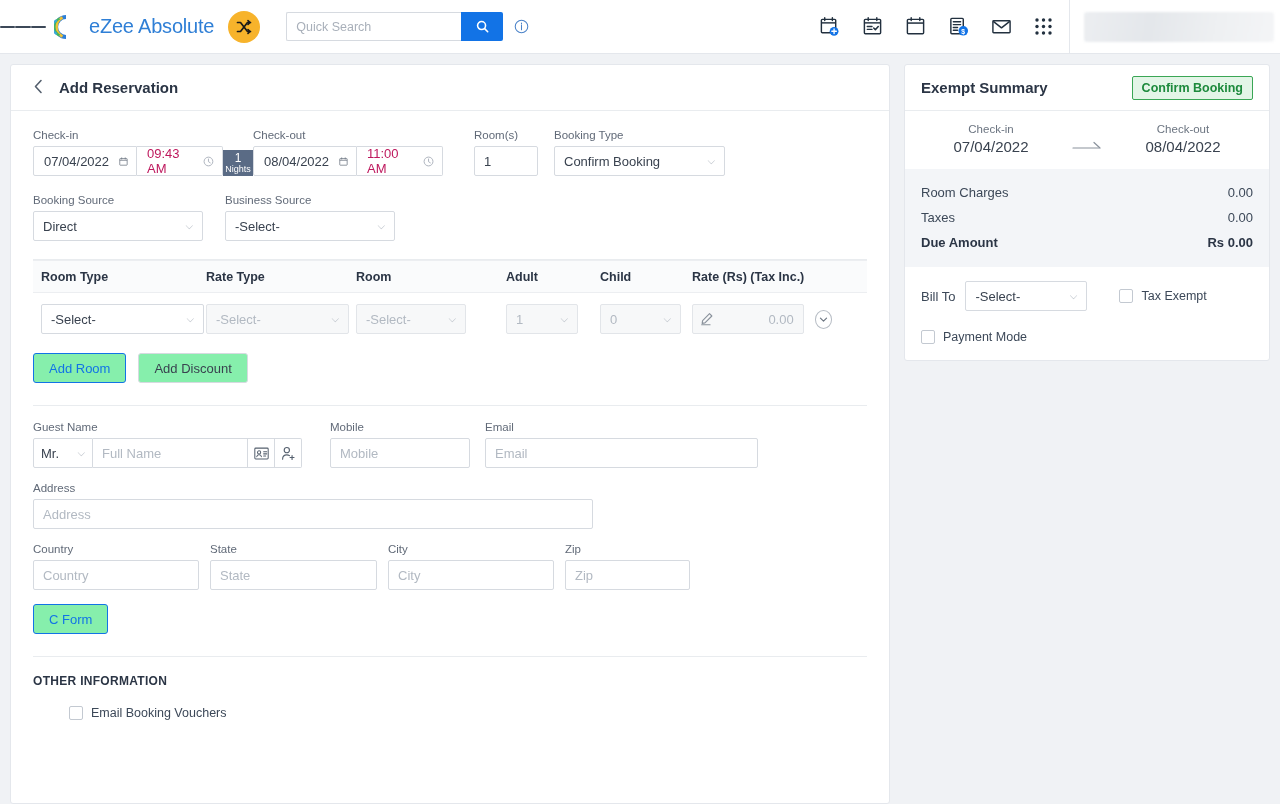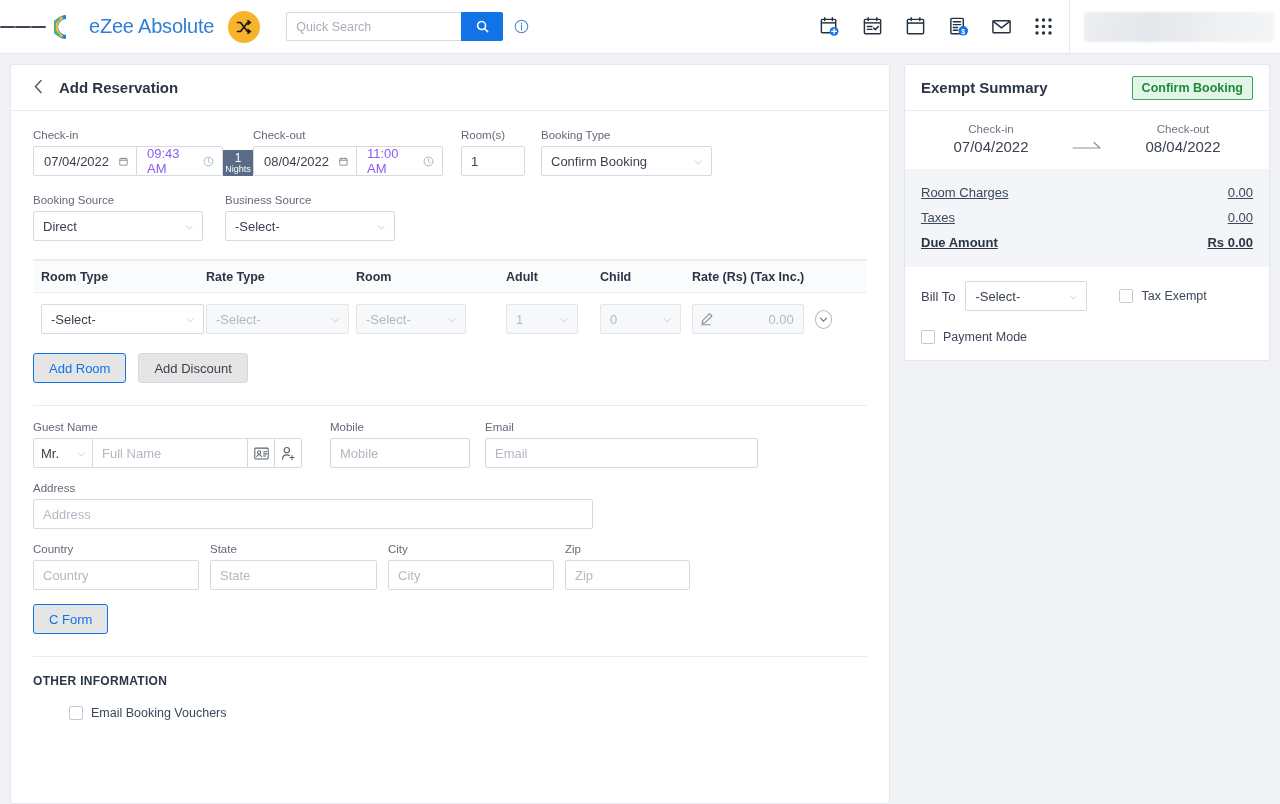--- a/index.html
+++ b/index.html
@@ -88,21 +88,21 @@
 
   .datebox { display:flex; align-items:stretch; }
   .dfield {
     height:30px; border:1px solid #d6dae0; border-radius:2px 0 0 2px;
     display:flex; align-items:center; padding:0 8px 0 10px; gap:10px; background:#fff;
     font-size:13px; color:#39424f; min-width:104px; justify-content:space-between;
   }
   .tfield {
     height:30px; border:1px solid #d6dae0; border-left:none; border-radius:0 2px 2px 0;
     display:flex; align-items:center; padding:0 8px 0 10px; gap:10px; background:#fff;
-    font-size:13px; color:#8b5cf6; min-width:86px; justify-content:space-between;
+    font-size:13px; color:#be185d; min-width:86px; justify-content:space-between;
   }
   .nights-badge {
     width:30px; background:#5a6b85; color:#fff; display:flex; flex-direction:column;
     align-items:center; justify-content:center; line-height:1.05; padding:2px 0;
   }
   .nights-badge .n { font-size:12px; }
   .nights-badge .t { font-size:9px; }
 
   
   .sep { height:1px; background:#e9ecef; margin:18px 0 0 0; }
@@ -136,21 +136,21 @@
     padding:0 9px 0 7px; font-size:13px; color:#b2b9c2;
   }
   .circ-chev {
     width:19px; height:19px; border-radius:50%; border:1px solid #b6bcc4;
     display:flex; align-items:center; justify-content:center; margin-left:11px; cursor:pointer;
   }
 
   .btn-row { display:flex; gap:12px; padding:8px 0 0 0; }
   .btn {
     height:30px; border-radius:3px; font-size:13px; display:flex; align-items:center;
-    justify-content:center; padding:0 15px; cursor:pointer; background:#e5e5e5;
+    justify-content:center; padding:0 15px; cursor:pointer; background:#86efac;
   }
   .btn-blue { border:1px solid #1273e6; color:#1273e6; }
   .btn-grey { border:1px solid #d6dae0; color:#39424f; }
 
   
   .sec-title { font-size:12px; font-weight:bold; color:#2b3545; letter-spacing:.3px; }
   .sec-divider { height:1px; background:#e9ecef; margin:22px 0 0 0; }
 
   .inp {
     height:30px; border:1px solid #d6dae0; border-radius:2px; background:#fff;
@@ -174,21 +174,21 @@
     border:1px solid #3aa655; color:#1d8a3c; background:#e3f5e7;
     font-size:12.5px; font-weight:bold; padding:4px 9px; border-radius:2px; cursor:pointer;
   }
   .bill-dates { display:flex; align-items:center; padding:12px 16px 14px 16px; }
   .bd-col { flex:1; text-align:center; }
   .bd-lbl { font-size:11.5px; color:#6b7480; margin-bottom:3px; }
   .bd-val { font-size:15px; color:#39424f; }
   .bd-arrow { width:52px; display:flex; align-items:center; justify-content:center; padding-top:14px; }
 
   .bill-amts { background:#f3f5f8; padding:11px 16px 12px 16px; }
-  .amt-row { display:flex; justify-content:space-between; padding:5px 0; font-size:13px; color:#3c4858;text-decoration:underline; }
+  .amt-row { display:flex; justify-content:space-between; padding:5px 0; font-size:13px; color:#3c4858; }
   .amt-row.total { font-weight:bold; color:#2b3545; }
 
   .bill-foot { padding:14px 16px 16px 16px; }
   .billto-row { display:flex; align-items:center; gap:10px; }
   .billto-lbl { font-size:13px; color:#3c4858; }
   .sel-sm { width:122px; }
 </style>
 </head>
 <body>
 
@@ -359,21 +359,21 @@
             <div class="tfield" style="width:82px;">
               <span>11:00 AM</span>
               <svg width="13" height="13" viewBox="0 0 14 14" fill="none" stroke="#a9b0ba" stroke-width="1.2">
                 <circle cx="7" cy="7" r="5.6"></circle>
                   <path d="M7 3.8V7.2l2.3 1.5" stroke-linecap="round"></path>
               </svg>
             </div>
           </div>
         </div>
 
-        <div style="margin-left:18px;">
+        <div style="margin-left:31px;">
           <span class="fld-label">Room(s)</span>
           <div class="ctl" style="width:64px;">
             <span>1</span>
           </div>
         </div>
 
         <div style="margin-left:16px;">
           <span class="fld-label">Booking Type</span>
           <div class="ctl ctl-sel" style="width:171px;">
             <span>Confirm Booking</span>

